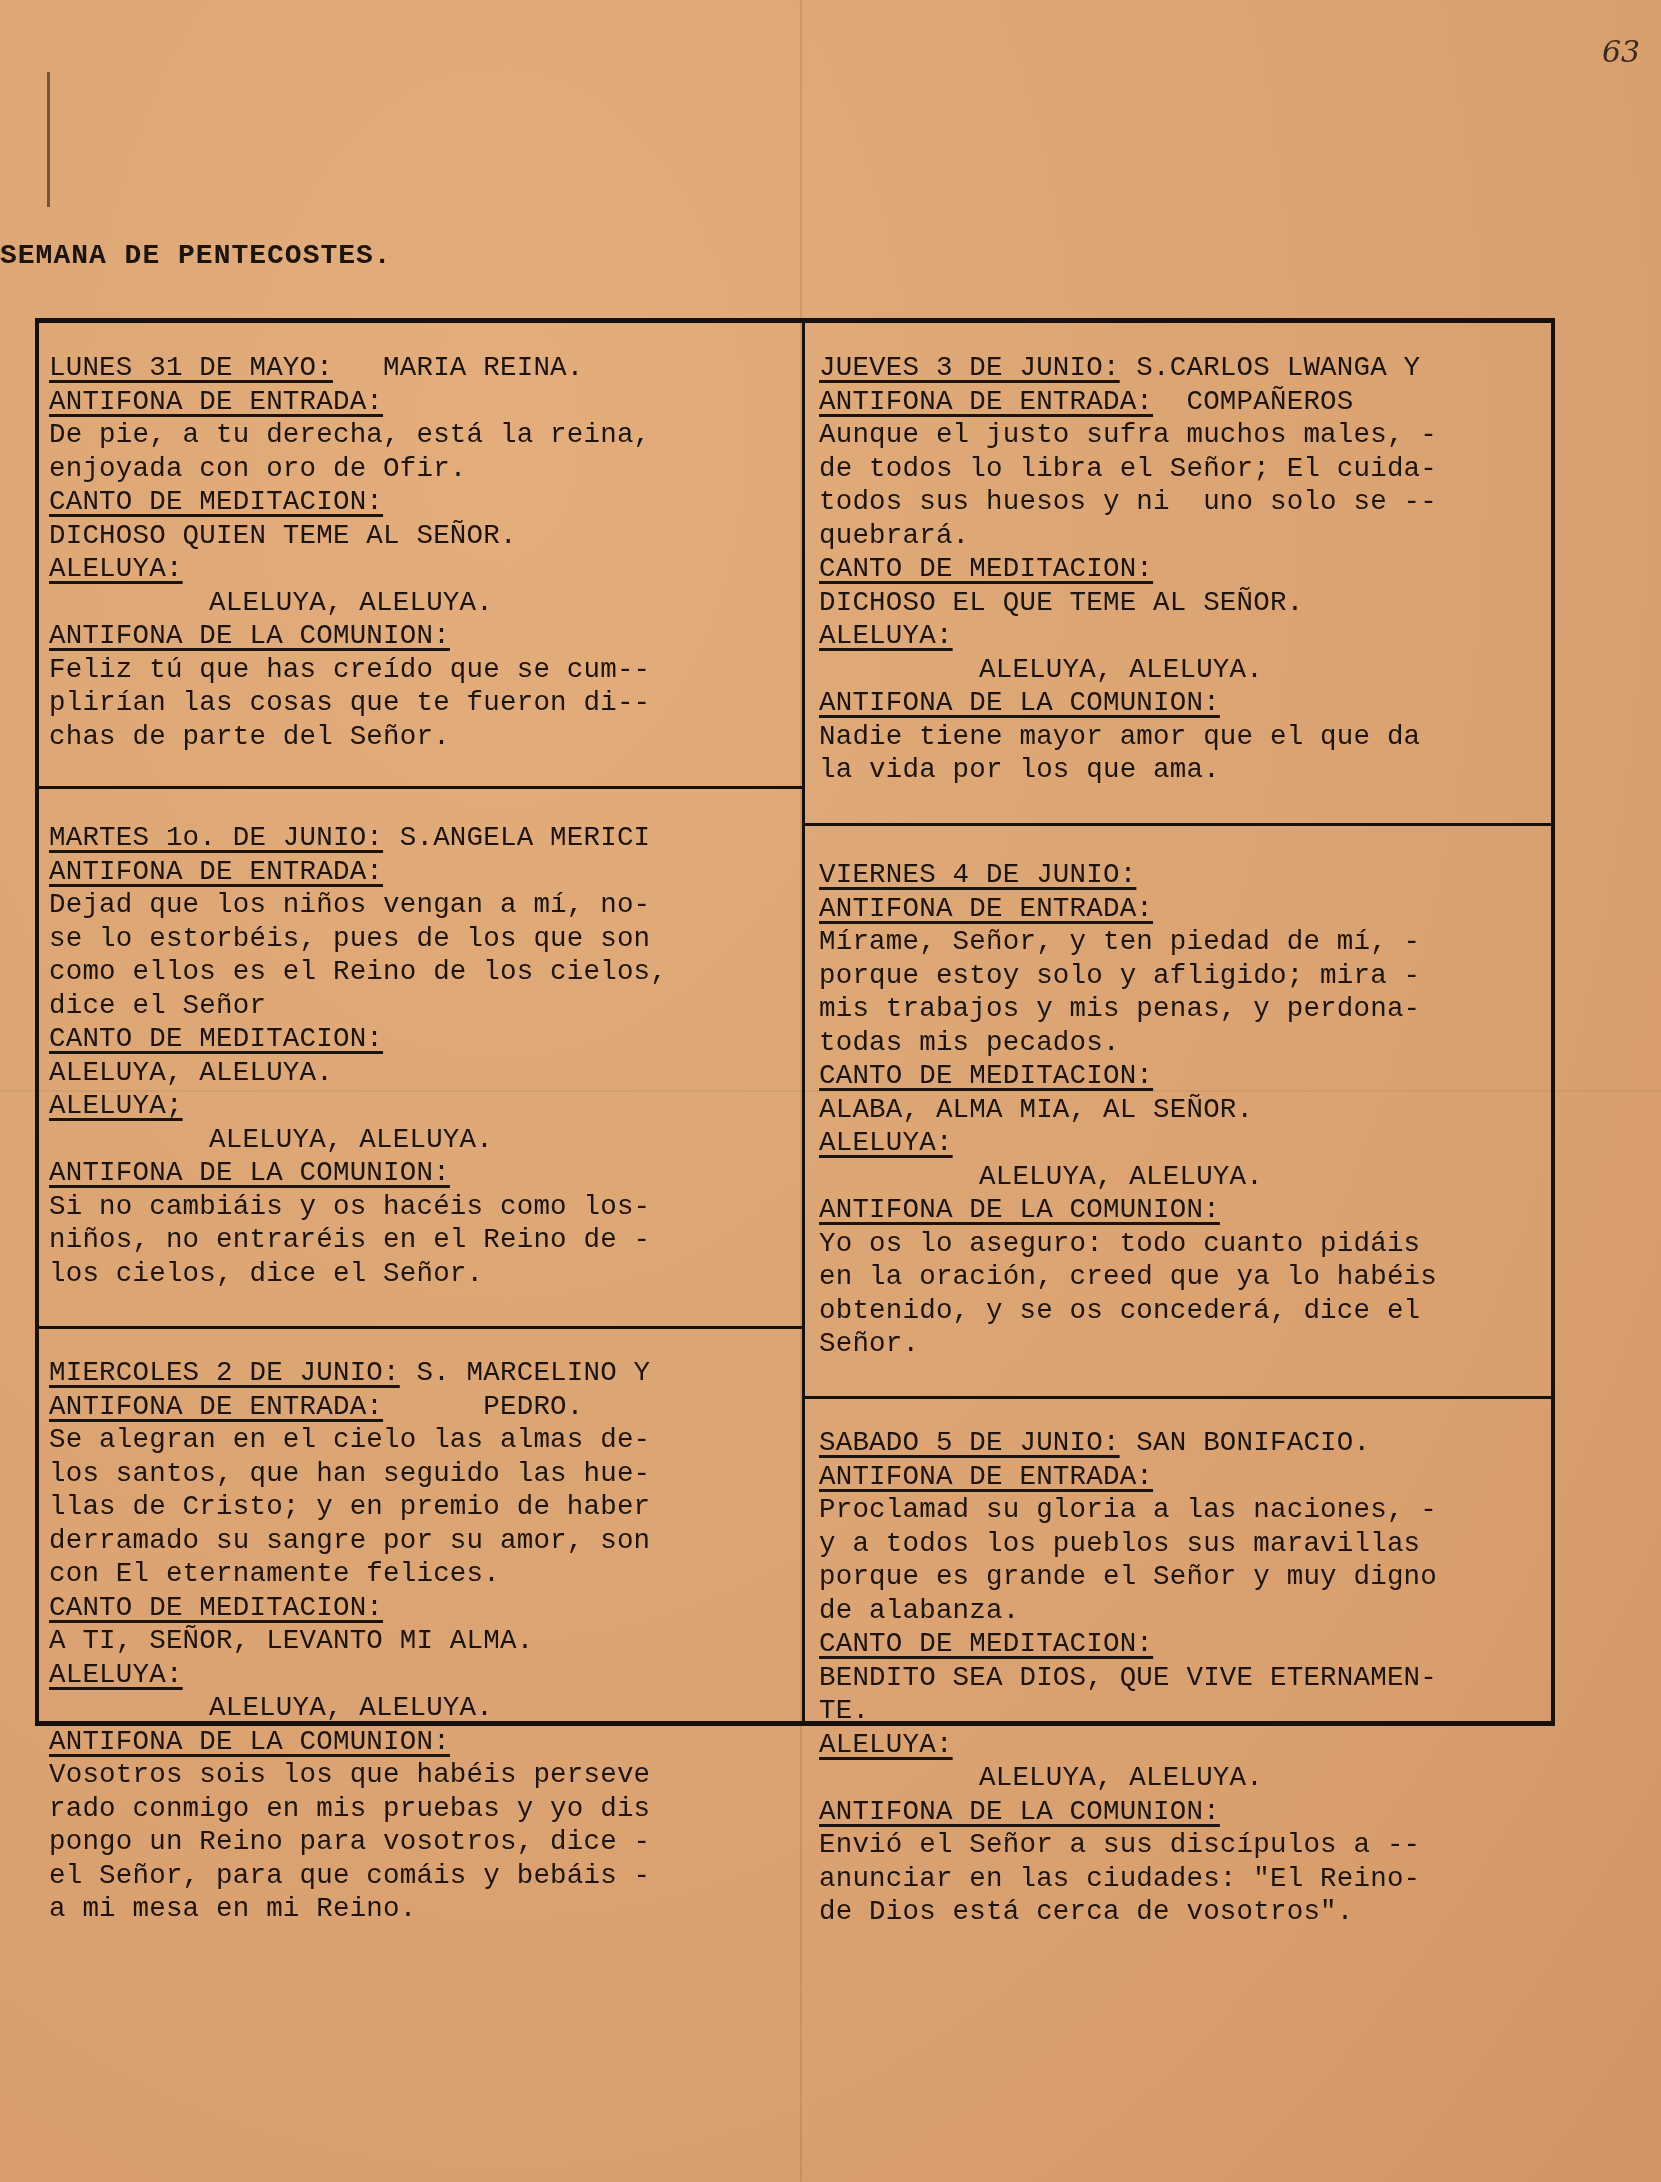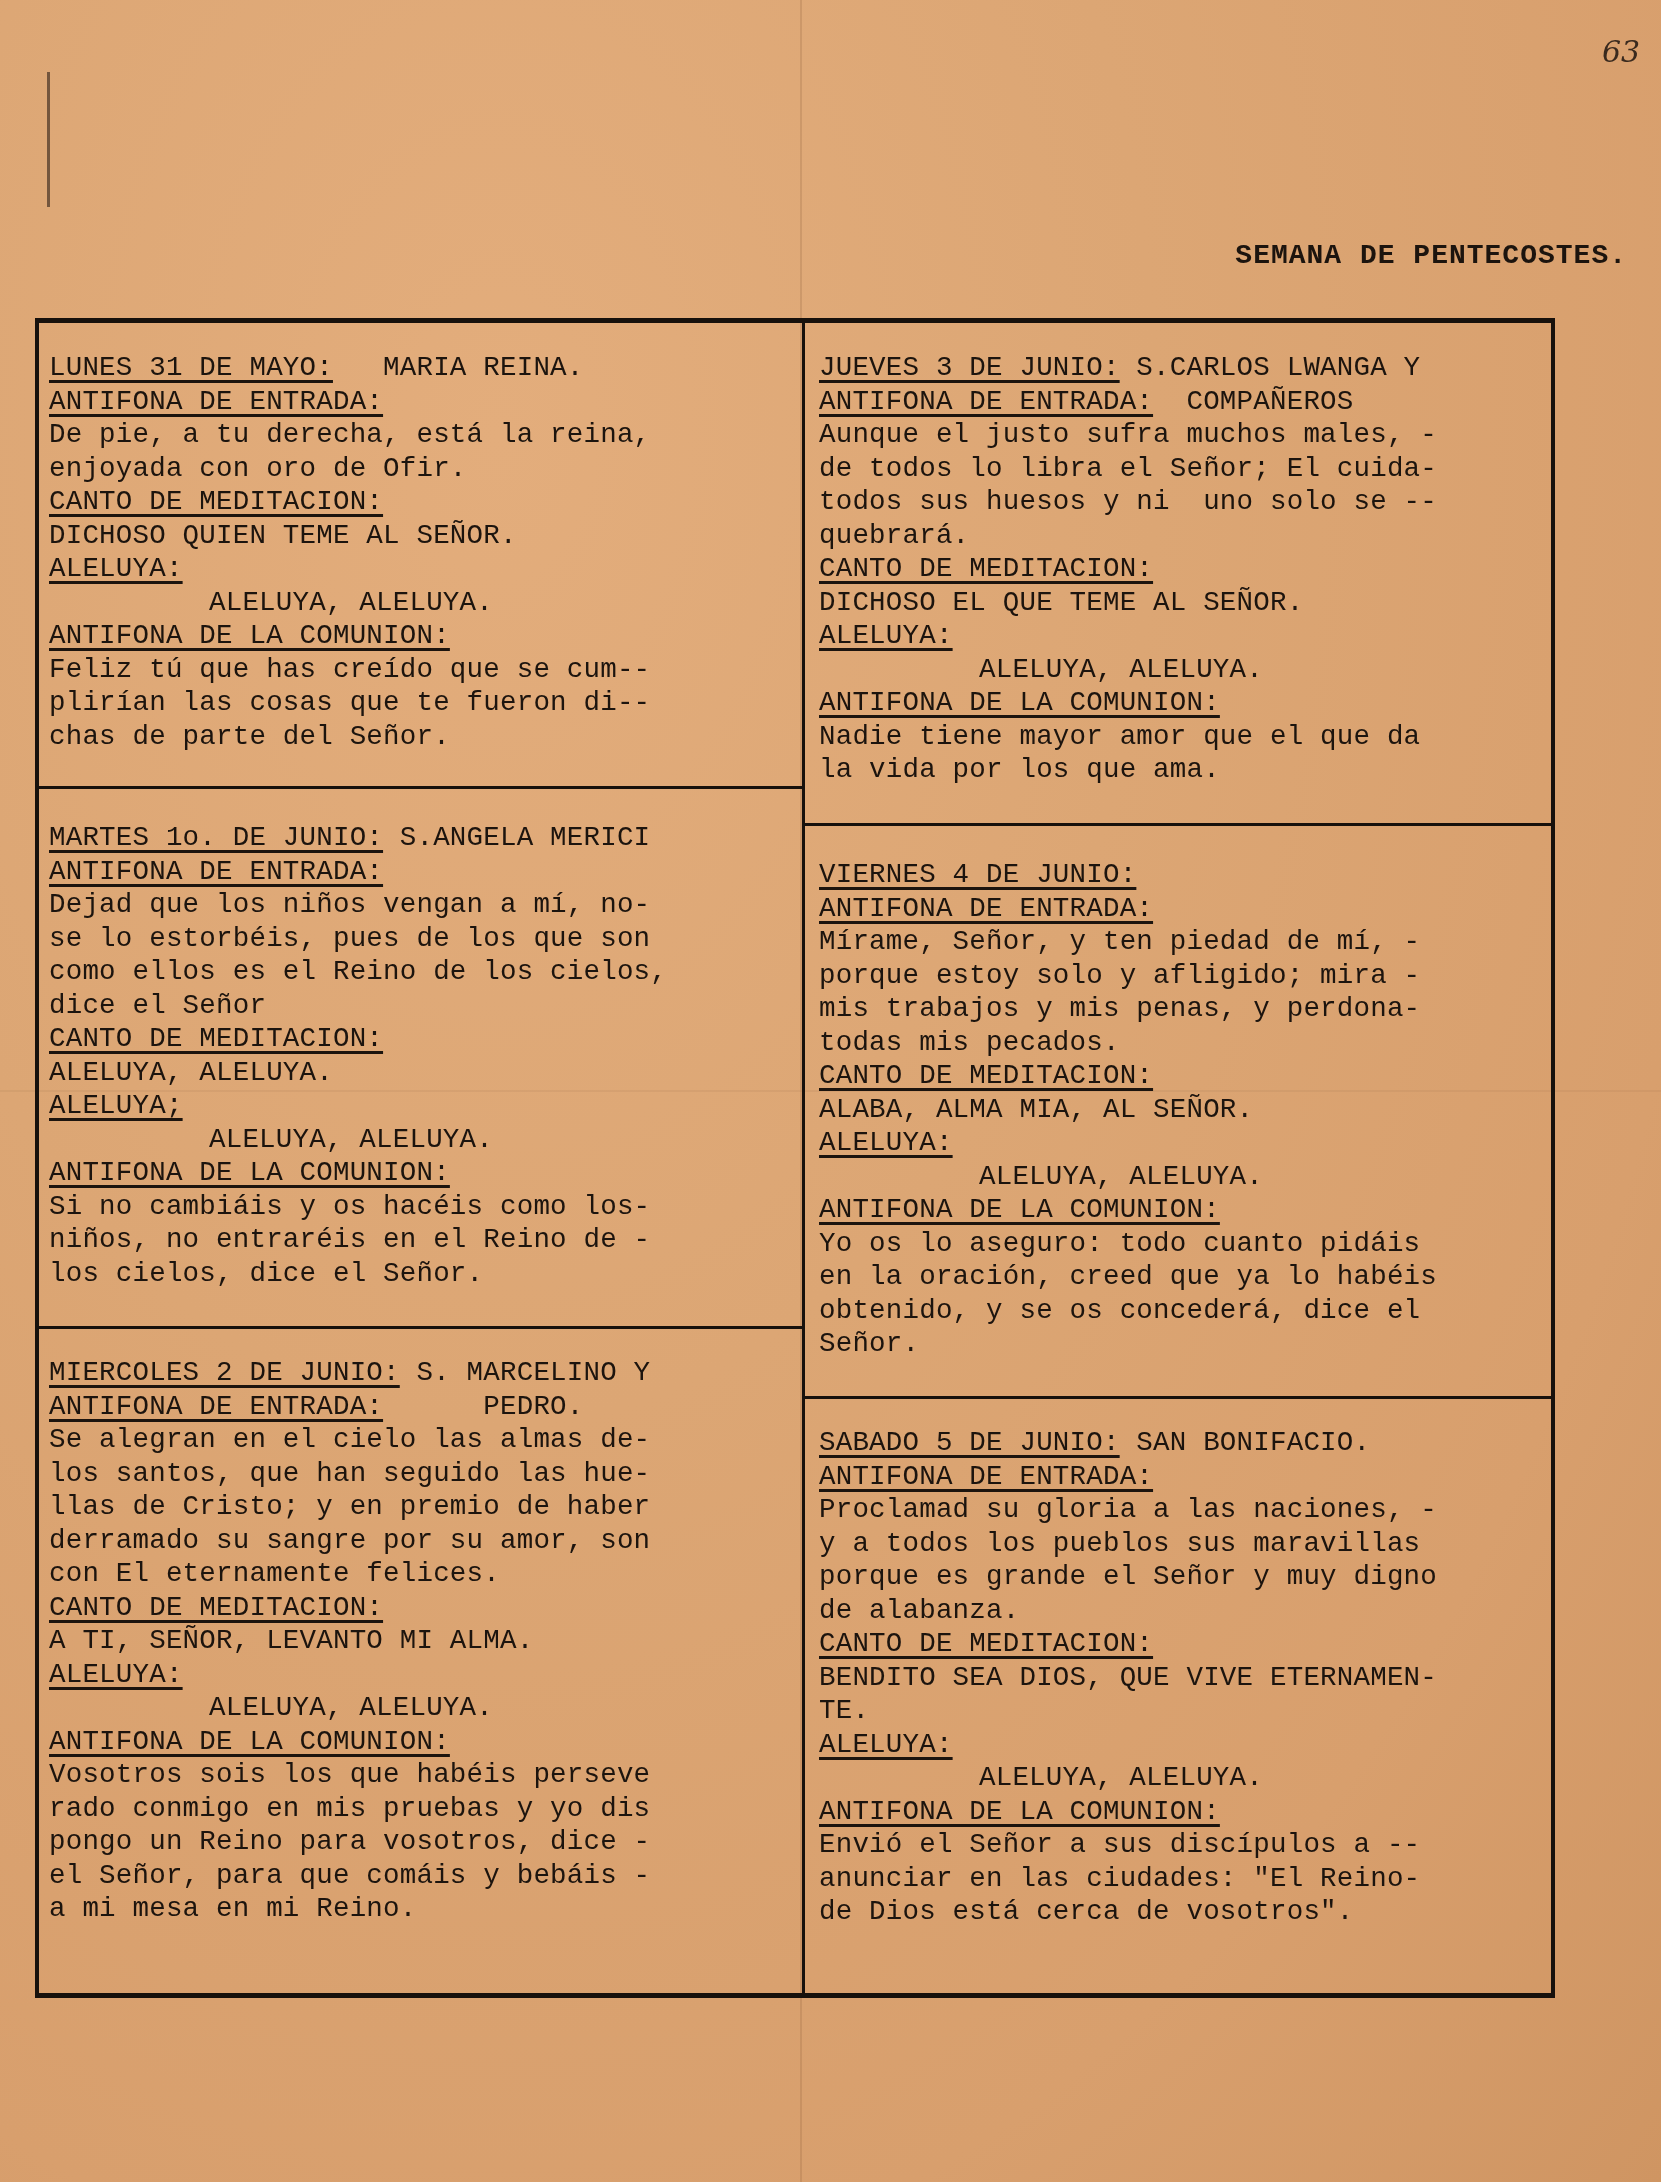--- a/index.html
+++ b/index.html
@@ -10,25 +10,25 @@
     color:#1c140e;
   }
   .fold-v { position:absolute; left:800px; top:0; width:2px; height:2182px; background:rgba(120,80,45,0.18); }
   .fold-h { position:absolute; left:0; top:1090px; width:1661px; height:2px; background:rgba(120,80,45,0.08); }
   .page-number {
     position:absolute; left:1602px; top:34px; font-family:"DejaVu Serif", serif;
     font-style:italic; font-size:30px; color:#3a2a1e;
   }
   .margin-mark { position:absolute; left:47px; top:72px; width:3px; height:135px; background:#3a2a1e; opacity:.65; }
   .title {
-    position:absolute; left:0; width:1627px; top:240px; text-align:right;
+    position:absolute; left:0; width:1627px; top:240px; text-align:left;
     font-size:28px; letter-spacing:1px; font-weight:bold;
   }
   .grid {
-    position:absolute; left:35px; top:318px; width:1520px; height:1680px;
+    position:absolute; left:35px; top:318px; width:1520px; height:1408px;
     border:4px solid #17110c; border-top-width:5px; border-bottom-width:5px; box-sizing:border-box;
   }
   .col-line { position:absolute; left:763px; top:0; width:3px; height:100%; background:#17110c; }
   .row-line { position:absolute; height:3px; background:#17110c; }
   .cell {
     position:absolute; box-sizing:border-box; padding:0 10px;
     font-size:27.5px; line-height:33.5px; white-space:pre; letter-spacing:0.2px;
   }
   .line { display:block; }
   .ul { text-decoration:underline; text-decoration-thickness:3px; text-underline-offset:5px; }

